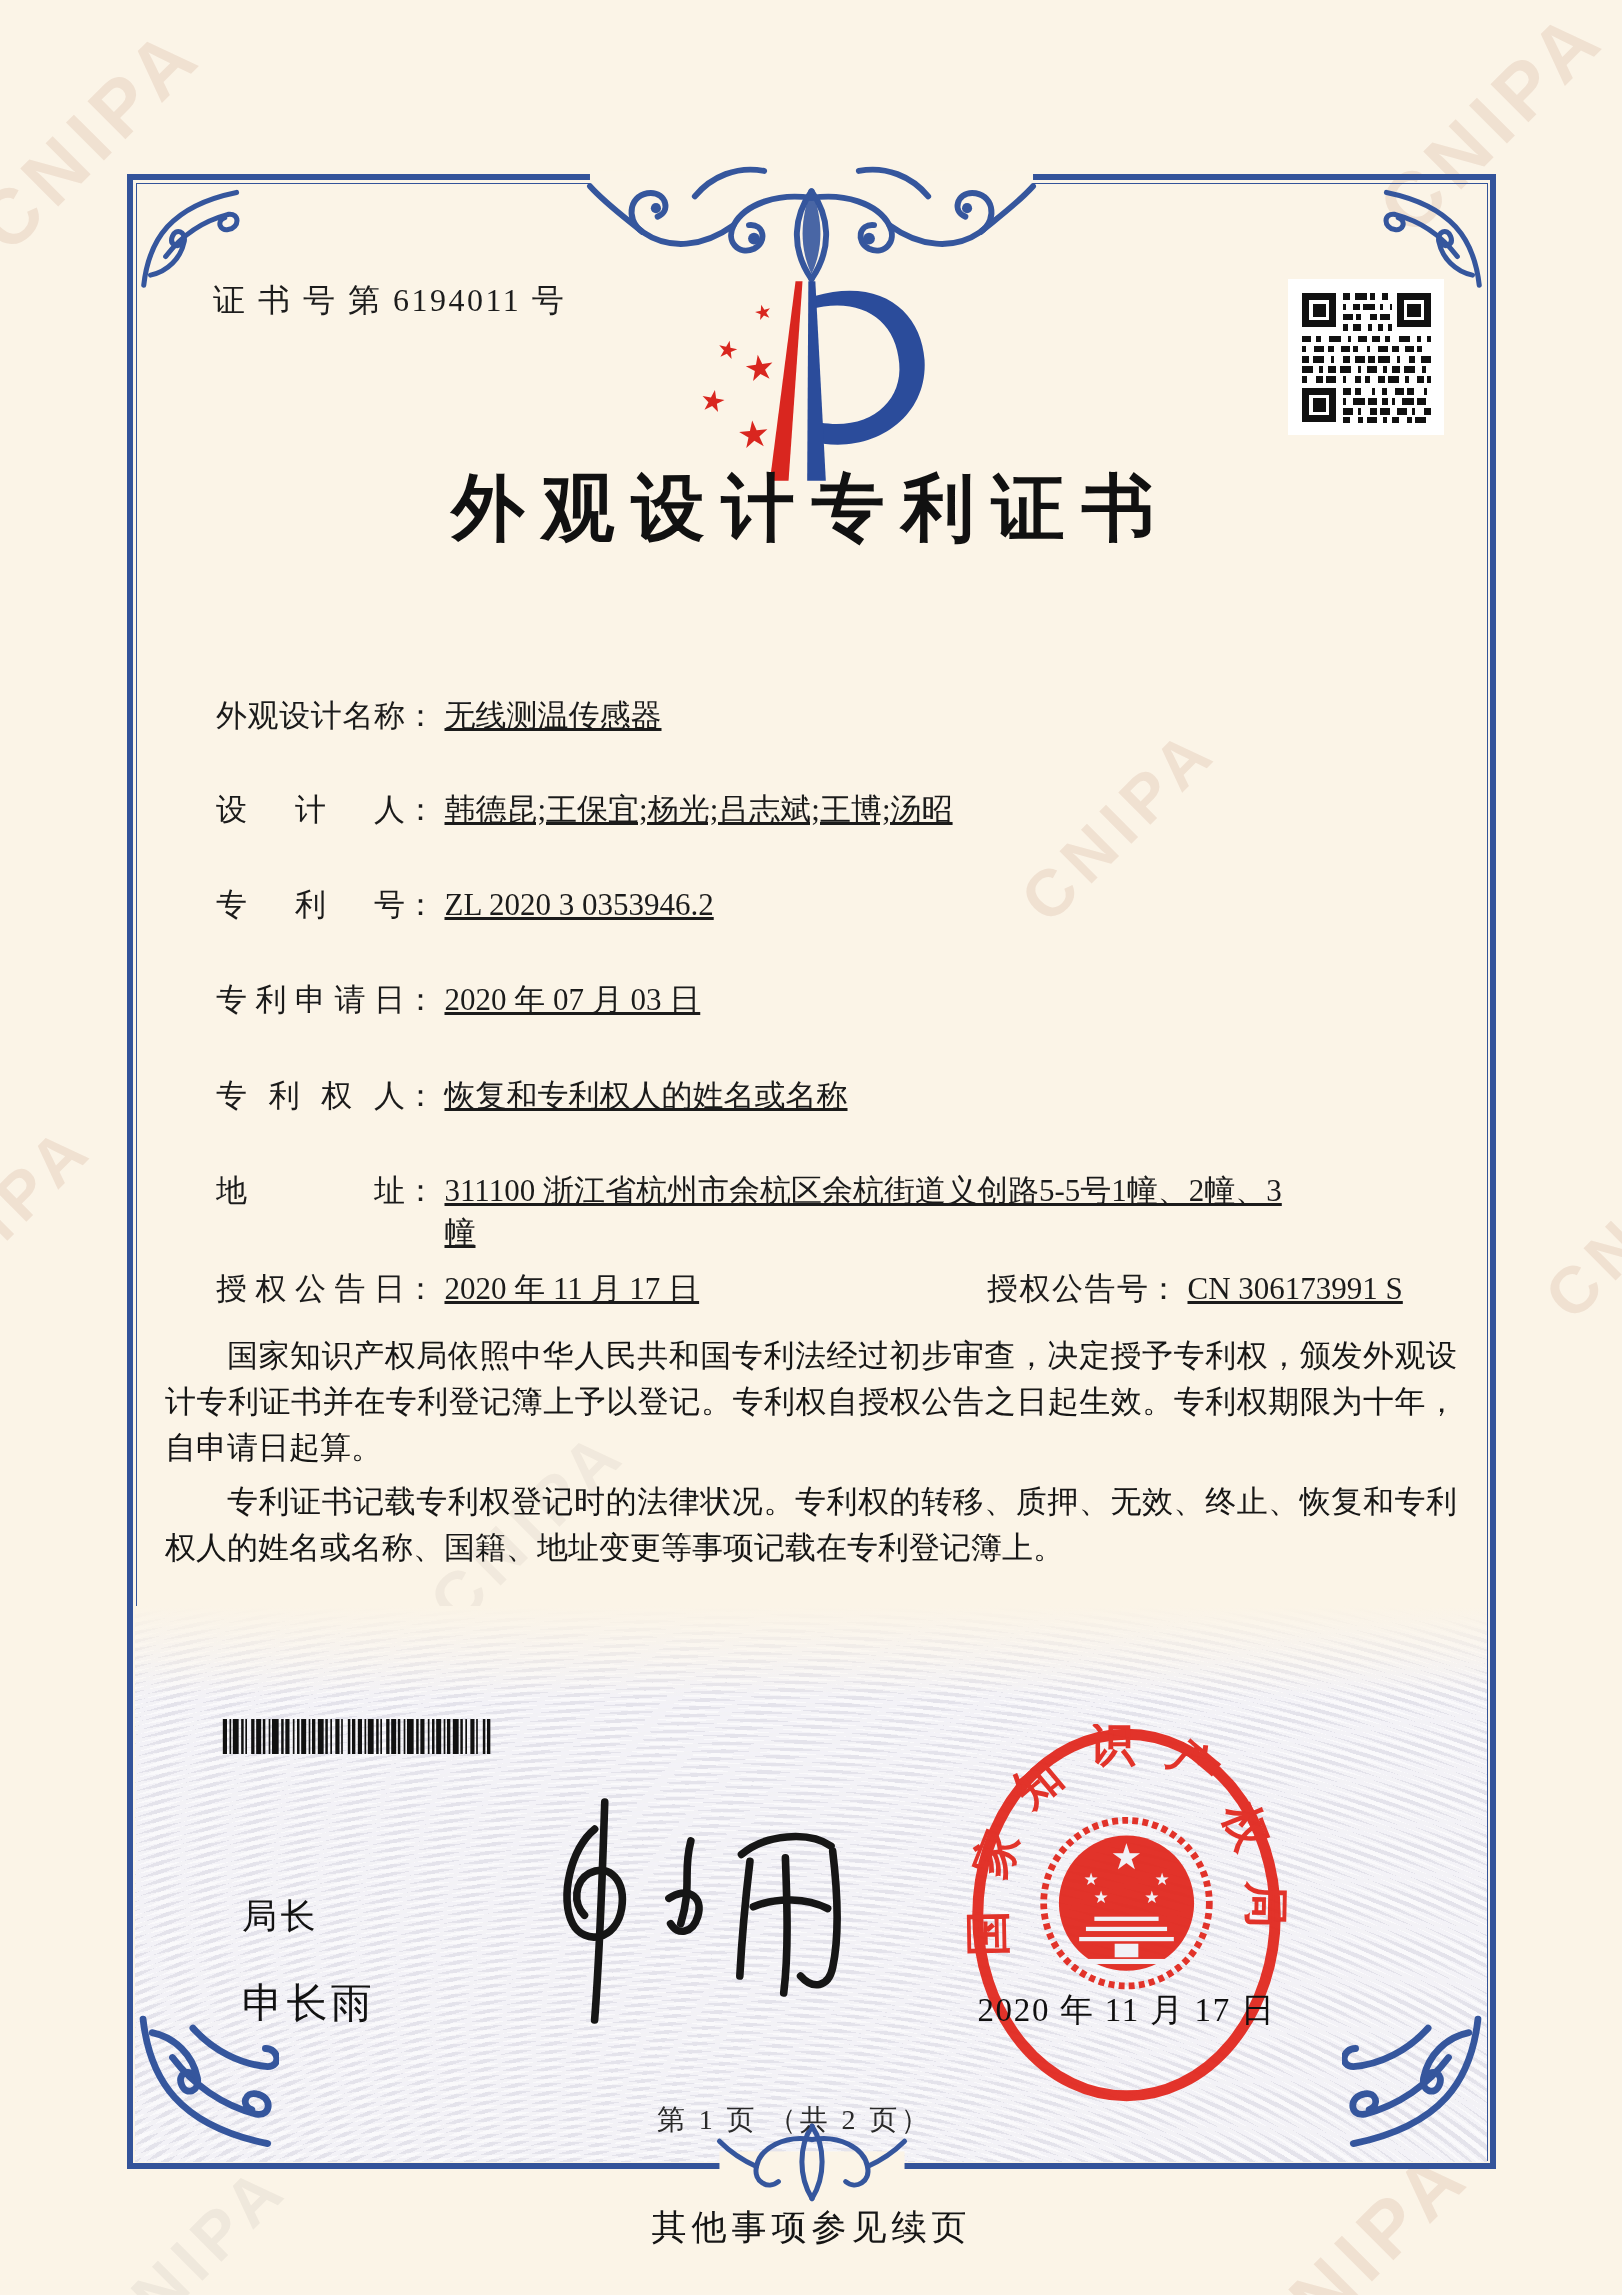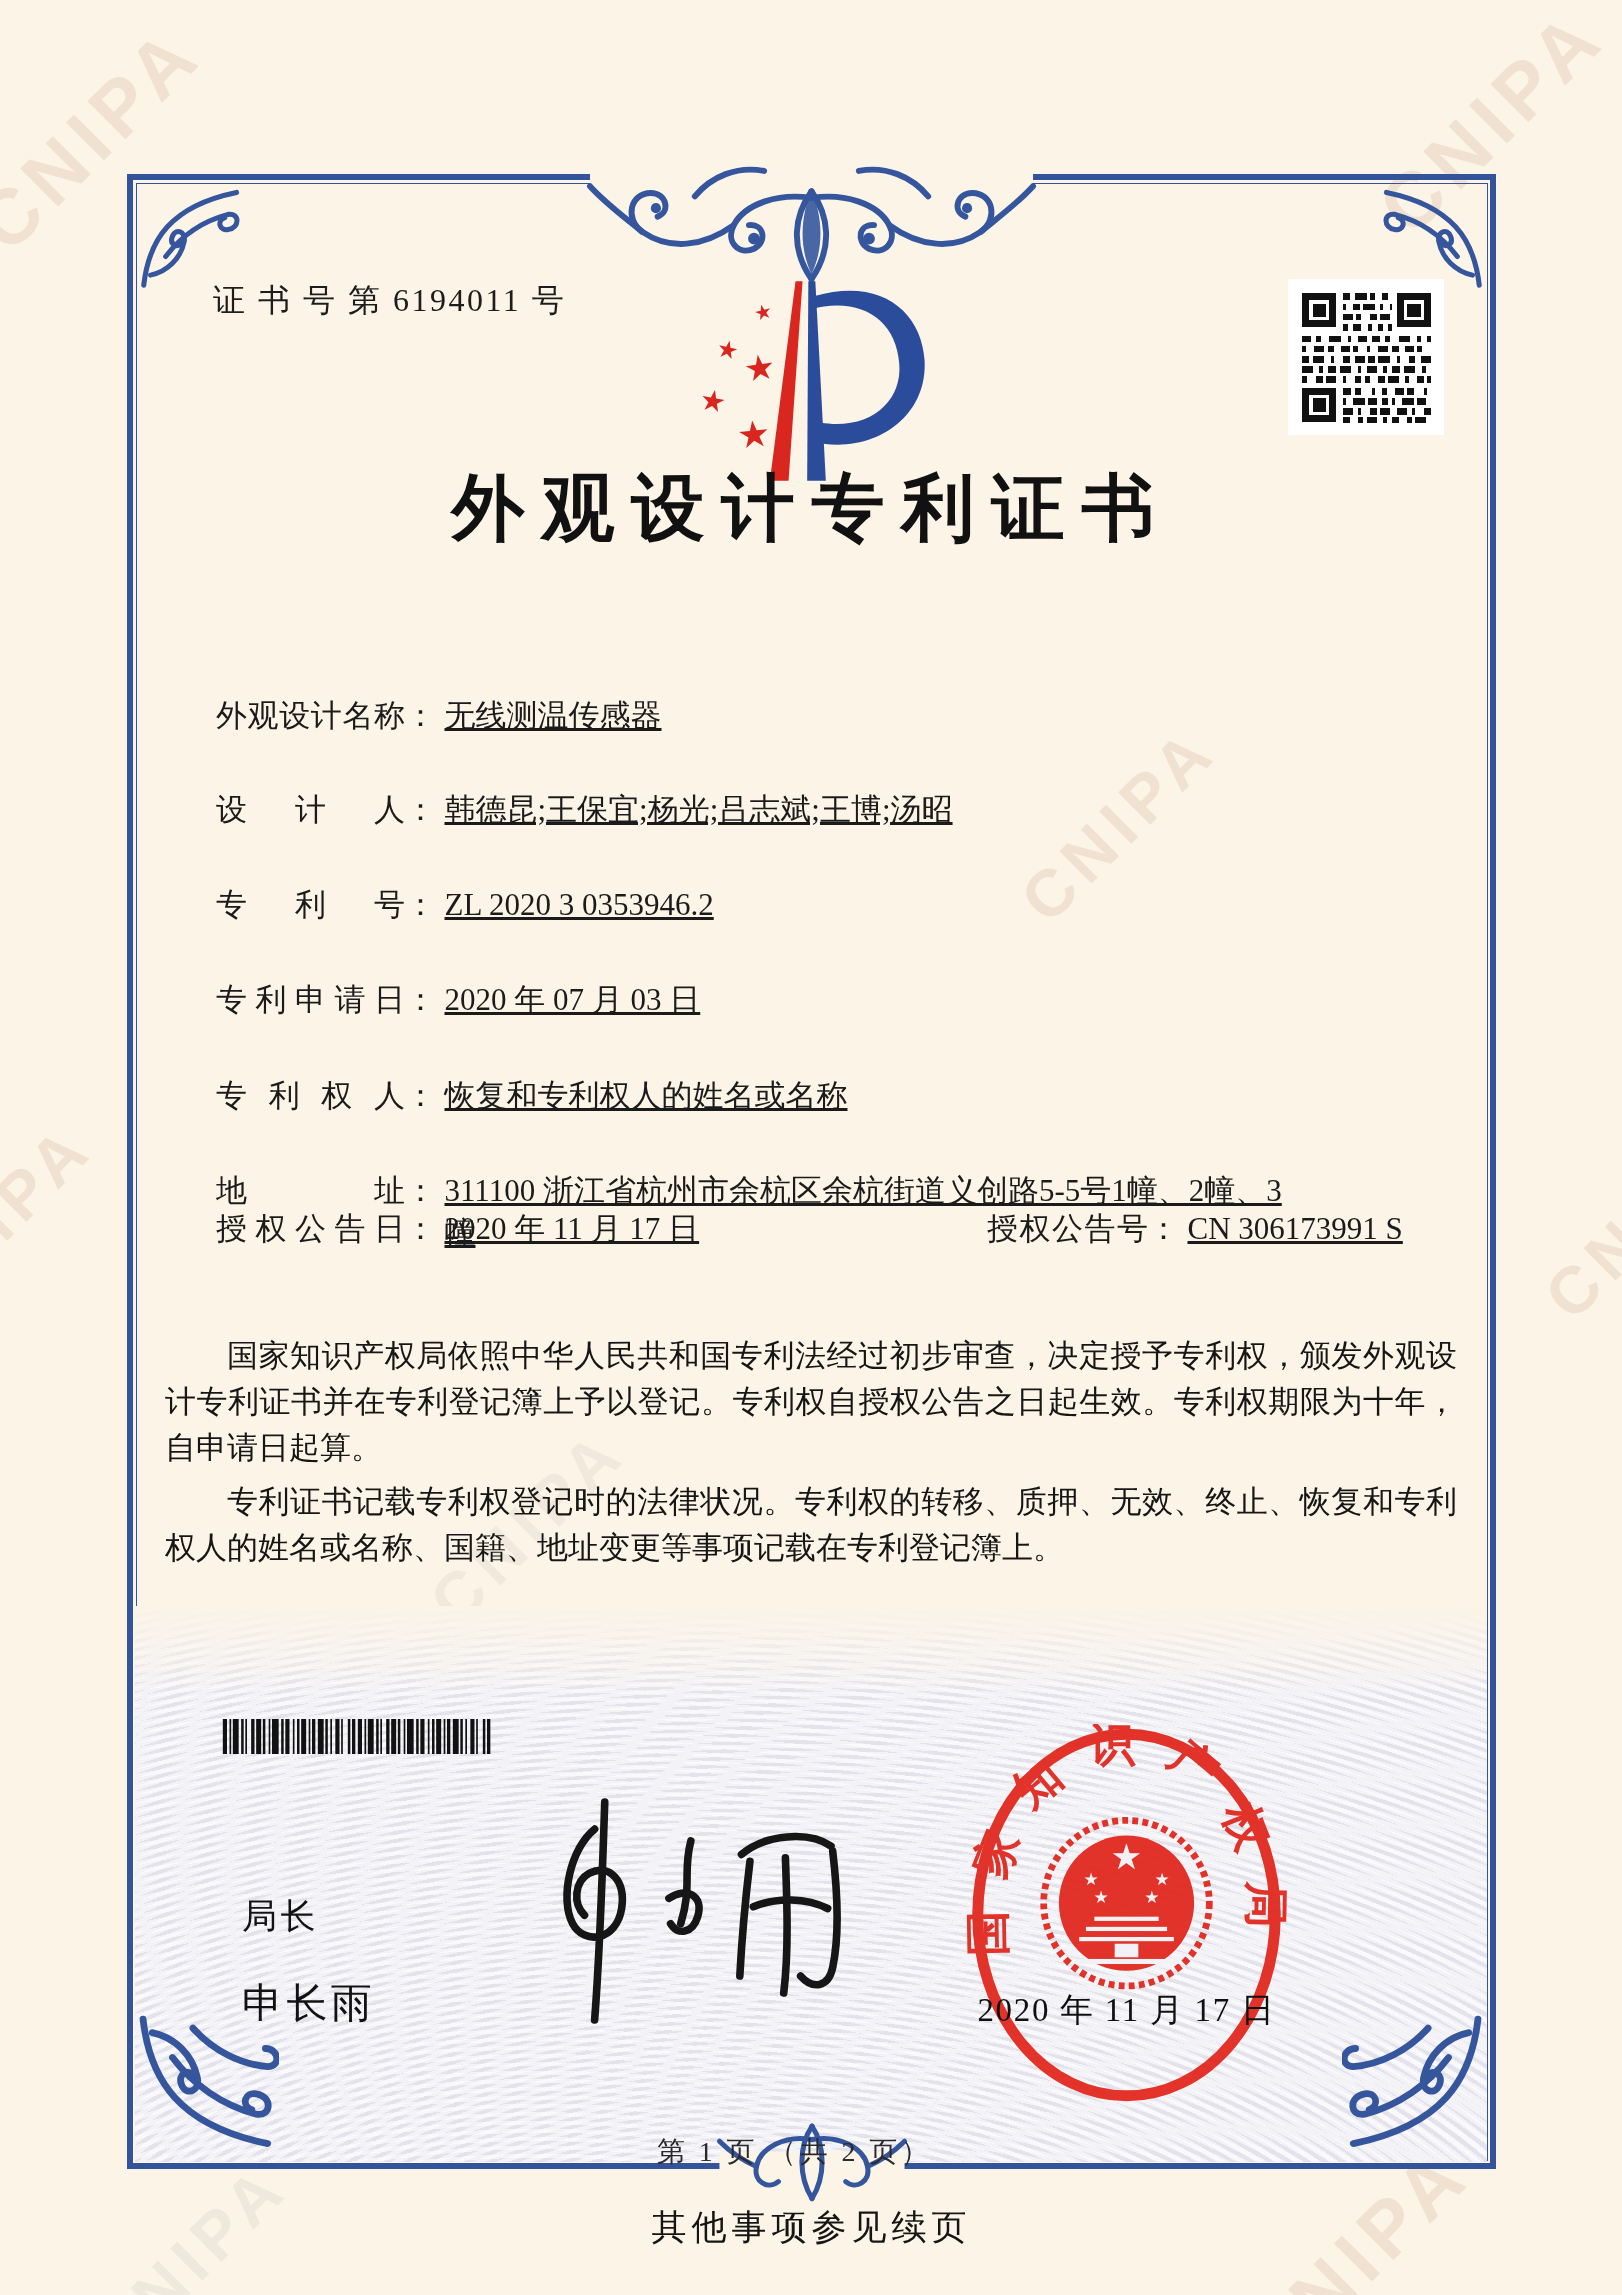--- a/index.html
+++ b/index.html
@@ -58,21 +58,21 @@
 
   
   .seal{position:absolute;left:964px;top:1724px;width:325px;height:382px;}
   .seal svg{position:absolute;inset:0;}
   .seal-ring-text{font-size:54px;font-weight:bold;letter-spacing:34px;fill:#e1251b;
        font-family:"Liberation Serif","DejaVu Serif",serif;}
   .seal-date{position:absolute;left:970px;top:1988px;width:313px;text-align:center;
        font-size:33px;color:#101010;letter-spacing:1.7px;}
 
   .page-info{position:absolute;left:0;right:34px;top:2101px;text-align:center;
-       font-size:28px;color:#2a2a2a;letter-spacing:3.4px;margin-top:32px;}
+       font-size:28px;color:#2a2a2a;letter-spacing:3.4px;}
   .continuation{position:absolute;left:0;right:0;top:2204px;text-align:center;
        font-size:35px;color:#151515;letter-spacing:5px;}
 </style>
 </head>
 <body>
 
 <div class="page">
 
   <div class="wm" style="left:-51px;top:93px;">CNIPA</div>
   <div class="wm" style="left:1352px;top:76px;">CNIPA</div>
@@ -236,21 +236,21 @@
     <div class="row" style="top:1075px;">
       <span class="lbl">专利权人</span>
         <span>：</span>
       <span class="val">恢复和专利权人的姓名或名称</span>
     </div>
     <div class="row" style="top:1170px;">
       <span class="lbl">地址</span>
         <span>：</span>
       <span class="val wrap">311100 浙江省杭州市余杭区余杭街道义创路5-5号1幢、2幢、3幢</span>
     </div>
-    <div class="row" style="top:1208px;width:1251px;">
+    <div class="row" style="top:1268px;width:1251px;">
       <span class="lbl">授权公告日</span>
         <span>：</span>
       <span class="val">2020 年 11 月 17 日</span>
       <span class="row2-group">
         <span class="lbl" style="width:161px;">授权公告号</span>
           <span>：</span>
         <span class="val">CN 306173991 S</span>
       </span>
     </div>
   </div>

